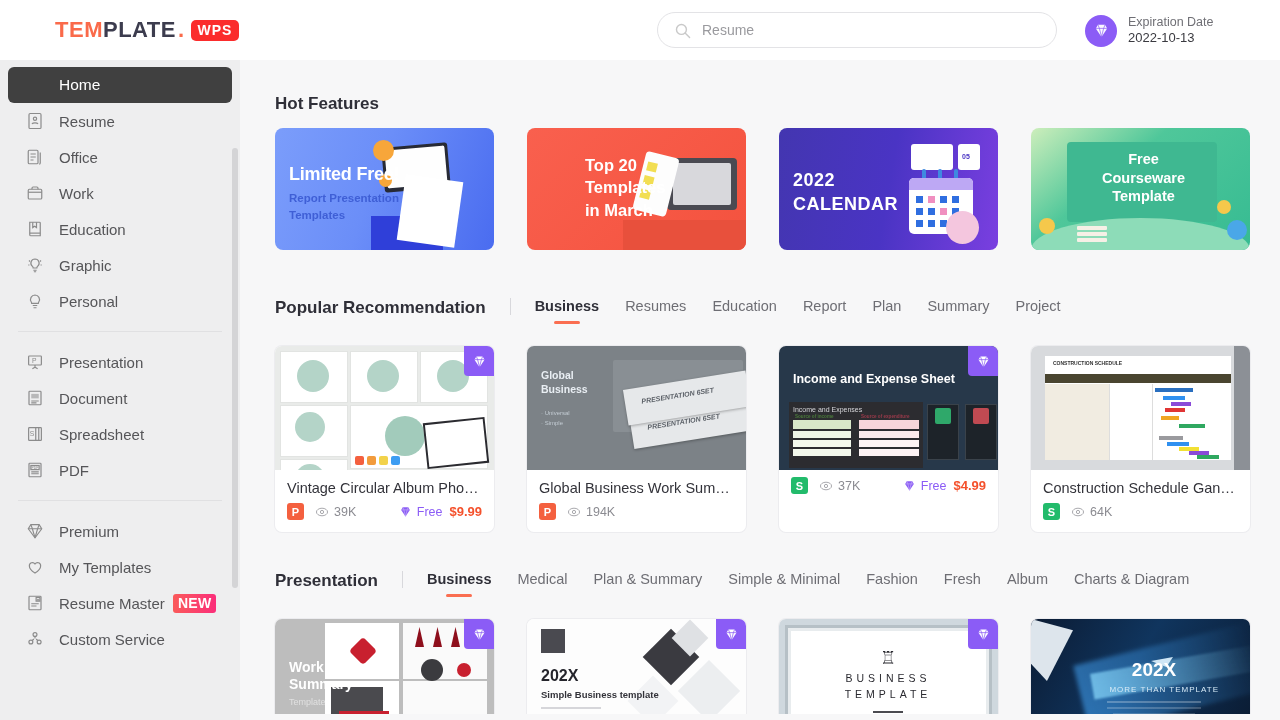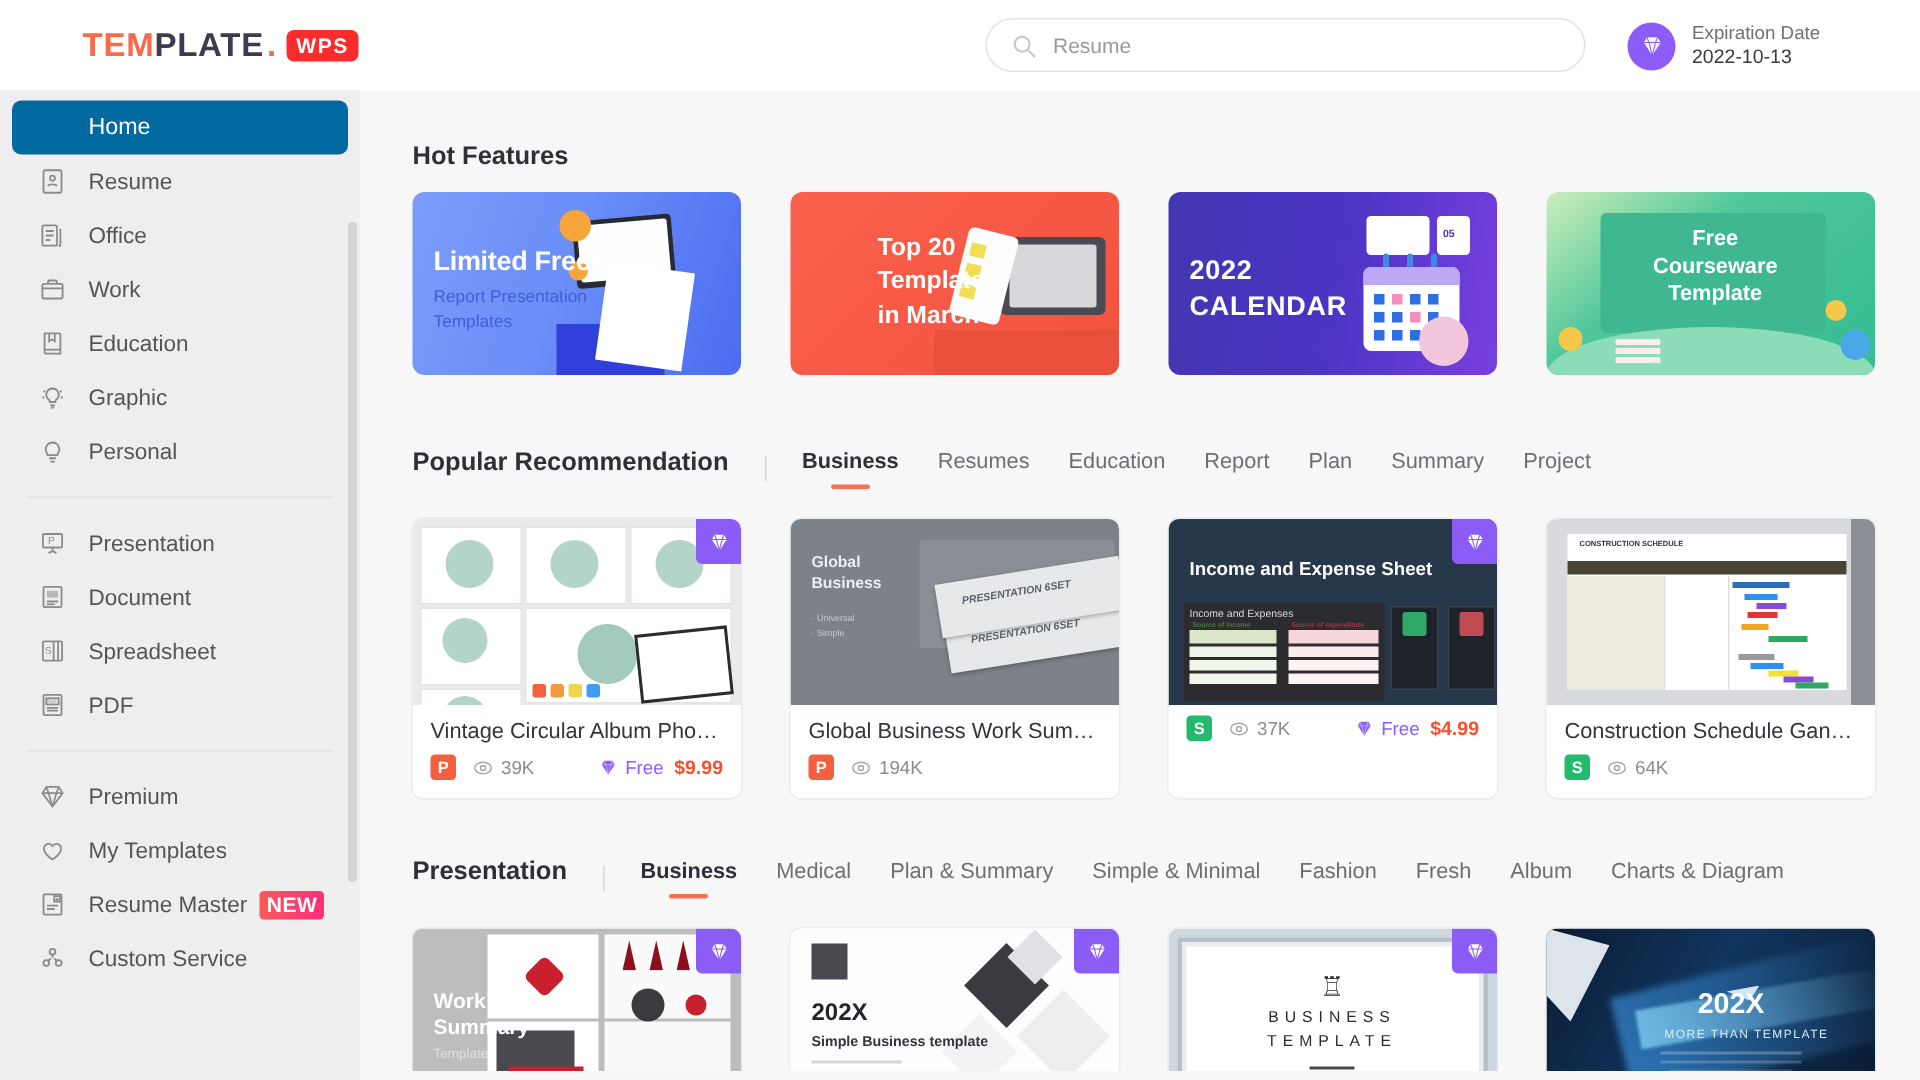--- a/index.html
+++ b/index.html
@@ -57,21 +57,21 @@
     position:absolute; top:60px; left:0; width:240px; height:660px;
     background:#eeeeef; overflow:hidden;
   }
   .sb-scroll { position:absolute; top:0; left:0; width:240px; height:660px; }
   .sb-item {
     display:flex; align-items:center; height:36px;
     margin:0 8px; padding-left:18px; border-radius:6px;
     color:#555558; font-size:15px; cursor:pointer;
   }
   .sb-item .ic { width:18px; height:18px; flex:0 0 18px; margin-right:15px; opacity:.72; }
-  .sb-item.active { background:#0369a1; color:#fff; }
+  .sb-item.active { background:#404040; color:#fff; }
   .sb-item.active .lbl { margin-left:33px; font-size:15.5px; }
   .sb-gap { height:7px; }
   .sb-div { height:1px; background:#e0e0e2; margin:12px 18px; }
   .badge-new {
     margin-left:8px; background:linear-gradient(90deg,#fa5a5a,#fb2e7a);
     color:#fff; font-size:14px; font-weight:bold; padding:1px 5px 2px;
     border-radius:3px; letter-spacing:.3px;text-align:right;
   }
   .sb-thumb {
     position:absolute; left:232px; top:88px; width:6px; height:440px;
@@ -85,21 +85,21 @@
   }
   .sec-title { font-size:17px; font-weight:bold; color:#2f2f38; }
 
   .hot-head { position:absolute; left:35px; top:34px; }
   .banners { position:absolute; left:35px; top:68px; display:flex; gap:33px; }
   .banner { width:219px; height:122px; border-radius:8px; overflow:hidden; position:relative; cursor:pointer; }
 
   
   .b1 { background:linear-gradient(110deg,#7b9dfb 0%,#6b8ef8 45%,#4a6cf0 100%); }
   .b1 .t { position:absolute; left:14px; top:36px; color:#fff; font-size:18px; font-weight:bold; letter-spacing:-.2px;}
-  .b1 .s { position:absolute; left:14px; top:62px; color:#3f5fd6; font-size:11.5px; font-weight:normal; line-height:1.45; width:110px;}
+  .b1 .s { position:absolute; left:14px; top:62px; color:#3f5fd6; font-size:11.5px; font-weight:bold; line-height:1.45; width:110px;}
   .b1 .cube { position:absolute; left:96px; top:88px; width:72px; height:40px; background:#2f3fd9; }
   .b1 .scr1 { position:absolute; left:108px; top:17px; width:66px; height:45px; background:#272a35; border-radius:3px; transform:rotate(-5deg); }
   .b1 .scr1i { position:absolute; left:111px; top:20px; width:60px; height:38px; background:#fefefe; border-radius:2px; transform:rotate(-5deg); }
   .b1 .doc { position:absolute; left:126px; top:50px; width:58px; height:66px; background:#fff; transform:rotate(8deg); }
   .b1 .dot { position:absolute; left:98px; top:12px; width:21px; height:21px; background:#f7a63a; border-radius:50%; }
   .b1 .dot2{ position:absolute; left:104px; top:46px; width:13px; height:13px; background:#f7a63a; border-radius:50%; }
 
   
   .b2 { background:linear-gradient(135deg,#f9604e 0%,#f4523e 100%); }
   .b2 .t { position:absolute; left:18px; top:26px; color:#fff; font-size:16.5px; font-weight:bold; line-height:1.35;margin-left:40px; }
@@ -123,21 +123,21 @@
 
   
   .b4 { background:linear-gradient(140deg,#cdeebb 0%,#4fc79a 38%,#36bb92 100%); }
   .b4 .board { position:absolute; left:36px; top:14px; width:150px; height:80px; background:#3fb891; border-radius:4px; }
   .b4 .t { position:absolute; left:50px; top:22px; width:125px; text-align:center; color:#fff; font-size:14.5px; font-weight:bold; line-height:1.28;}
   .b4 .g { position:absolute; background:#2aa27f; border-radius:50%; }
   .b4 .hill { position:absolute; left:0; bottom:0; width:219px; height:32px; background:#8ddcb8; border-radius:50% 50% 0 0 / 100% 100% 0 0; }
   .b4 .book { position:absolute; left:46px; bottom:14px; width:30px; height:4px; background:#f6f0e6; border-radius:1px;}
 
   
-  .sec-row { position:absolute; display:flex; align-items:center; }
+  .sec-row { position:absolute; display:flex; align-items:flex-start; }
   .sec-row .divider { width:1px; height:17px; background:#d8d8dc; margin:0 24px 2px 24px; }
   .tabs { display:flex; align-items:flex-end; gap:26px; }
   .tab { position:relative; font-size:14.5px; color:#6e6e74; padding-bottom:10px; cursor:pointer; white-space:nowrap;}
   .tab.active { color:#2f2f38; font-weight:bold; }
   .tab.active:after {
     content:""; position:absolute; left:50%; transform:translateX(-50%);
     bottom:0; width:26px; height:3px; background:#fa6e51; border-radius:2px;
   }
 
   

